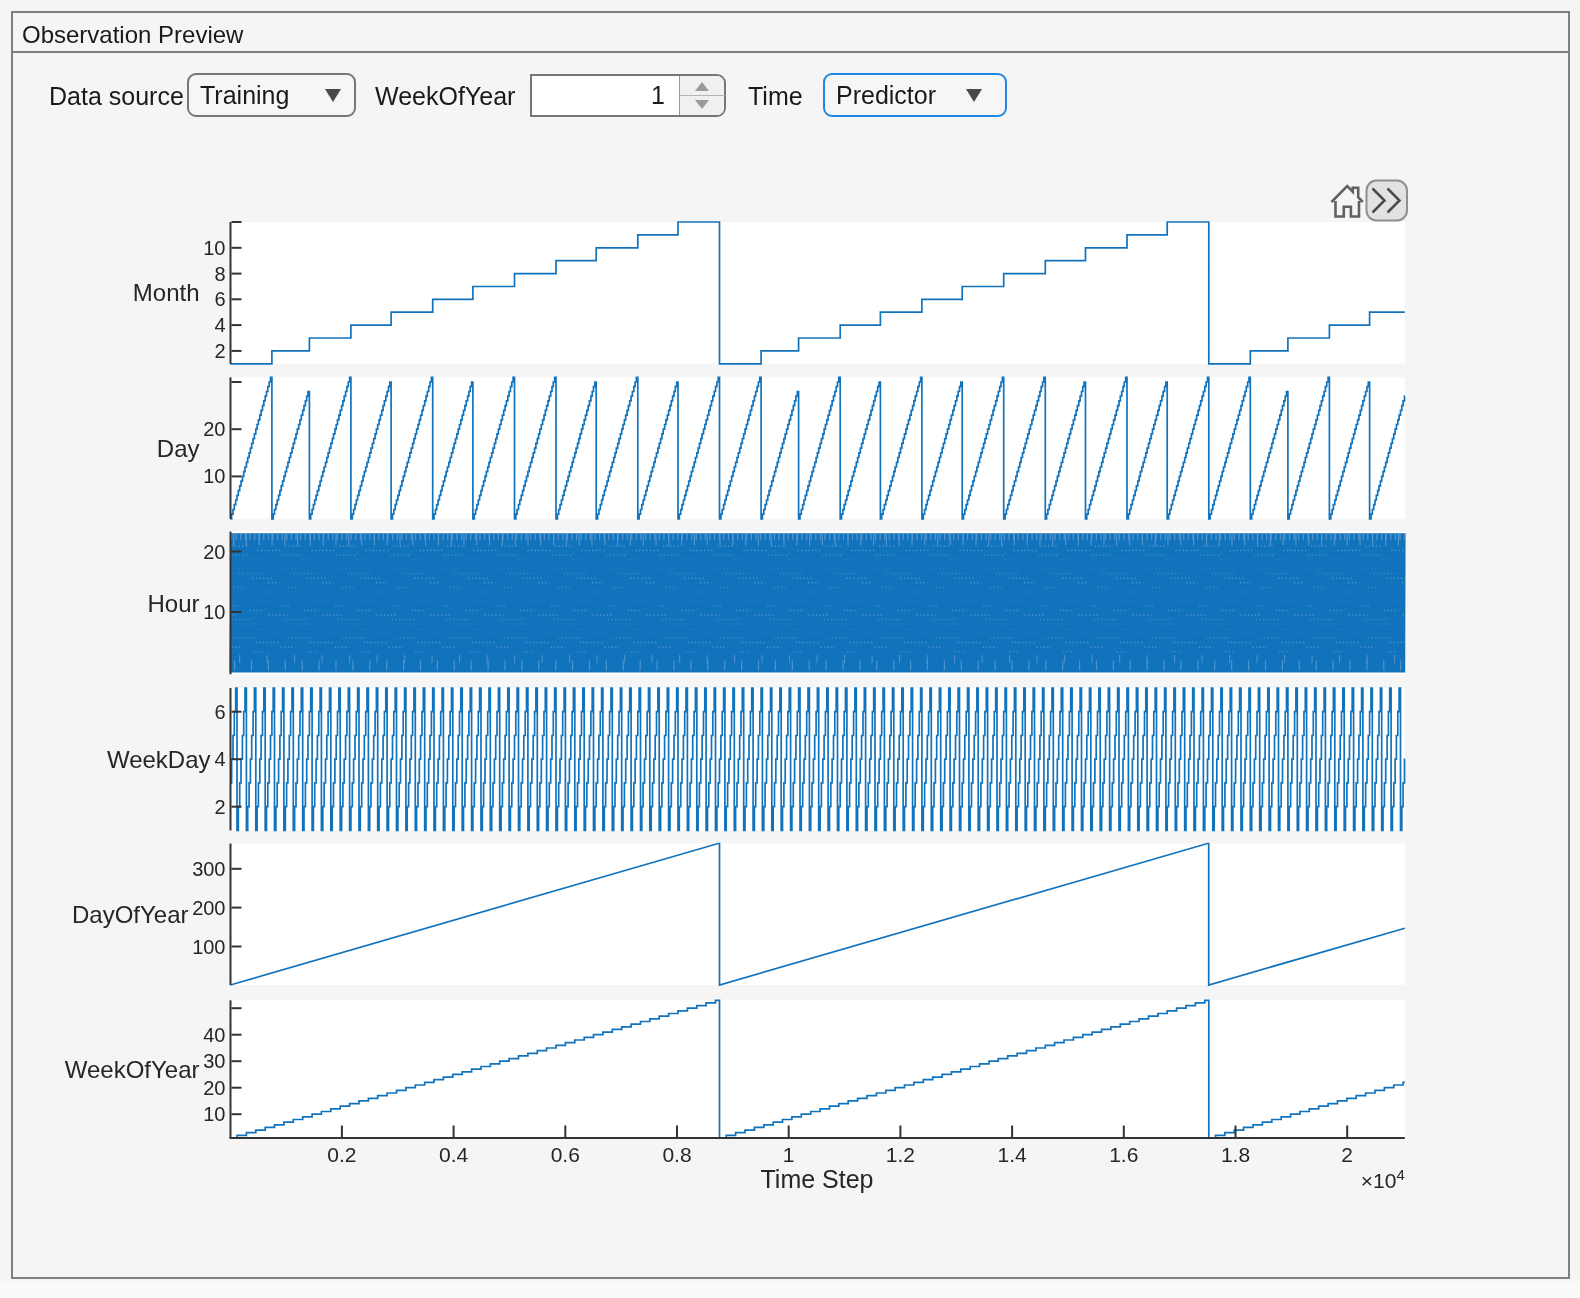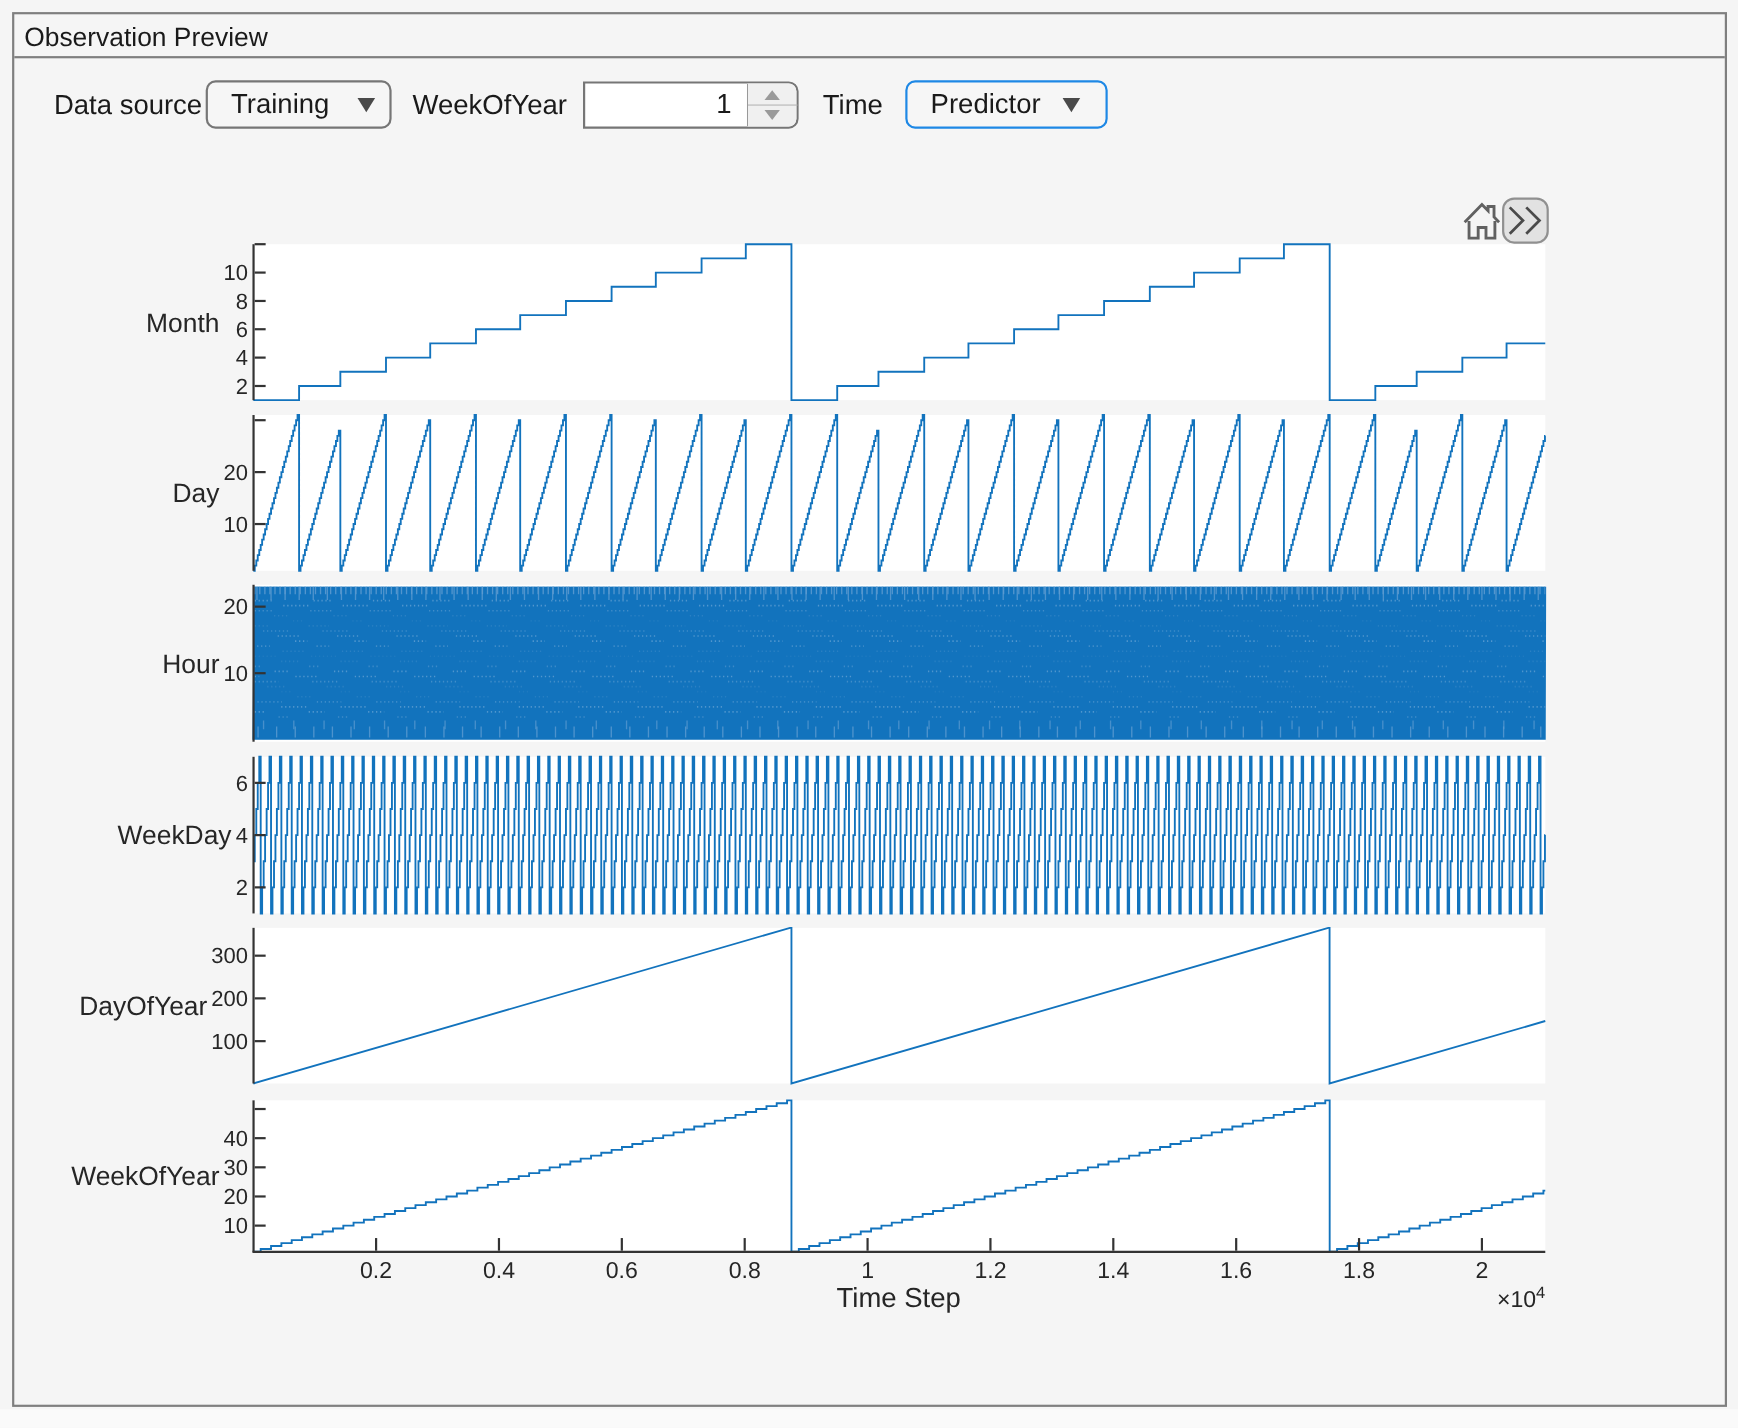--- a/index.html
+++ b/index.html
@@ -1,20 +1,20 @@
 <!DOCTYPE html>
 <html><head><meta charset="utf-8"><style>
 * { margin:0; padding:0; box-sizing:border-box; }
 html,body { width:1580px; height:1298px; background:#f5f5f5; font-family:"Liberation Sans", sans-serif; }
 #panel { position:absolute; left:11px; top:11px; width:1559px; height:1268px; border:2px solid #7f7f7f; background:#f5f5f5; }
 #below { position:absolute; left:0; top:1281px; width:1580px; height:17px; background:#fafafa; }
 #title { position:absolute; left:9px; top:8px; font-size:24px; color:#1a1a1a; }
 #tsep { position:absolute; left:0px; top:38px; width:1555px; height:2px; background:#7f7f7f; }
 .lbl { position:absolute; font-size:25px; color:#1a1a1a; }
-.dd { position:absolute; height:44px; border:2px solid #767676; border-radius:9px; background:#f6f6f6; font-size:25px; color:#1a1a1a; line-height:40px; padding-left:21px; }
+.dd { position:absolute; height:44px; border:2px solid #767676; border-radius:9px; background:#f6f6f6; font-size:25px; color:#1a1a1a; line-height:40px; padding-left:11px; }
 .tri { position:absolute; width:0; height:0; border-left:8px solid transparent; border-right:8px solid transparent; border-top:13px solid #4a4a4a; }
 svg text { font-family:"Liberation Sans", sans-serif; }
 </style></head>
 <body>
 <div id="panel">
   <div id="title">Observation Preview</div>
   <div id="tsep"></div>
 </div>
 <div id="below"></div>
 <div class="lbl" style="left:37px; top:82px;margin-left:12px;">Data source</div>

